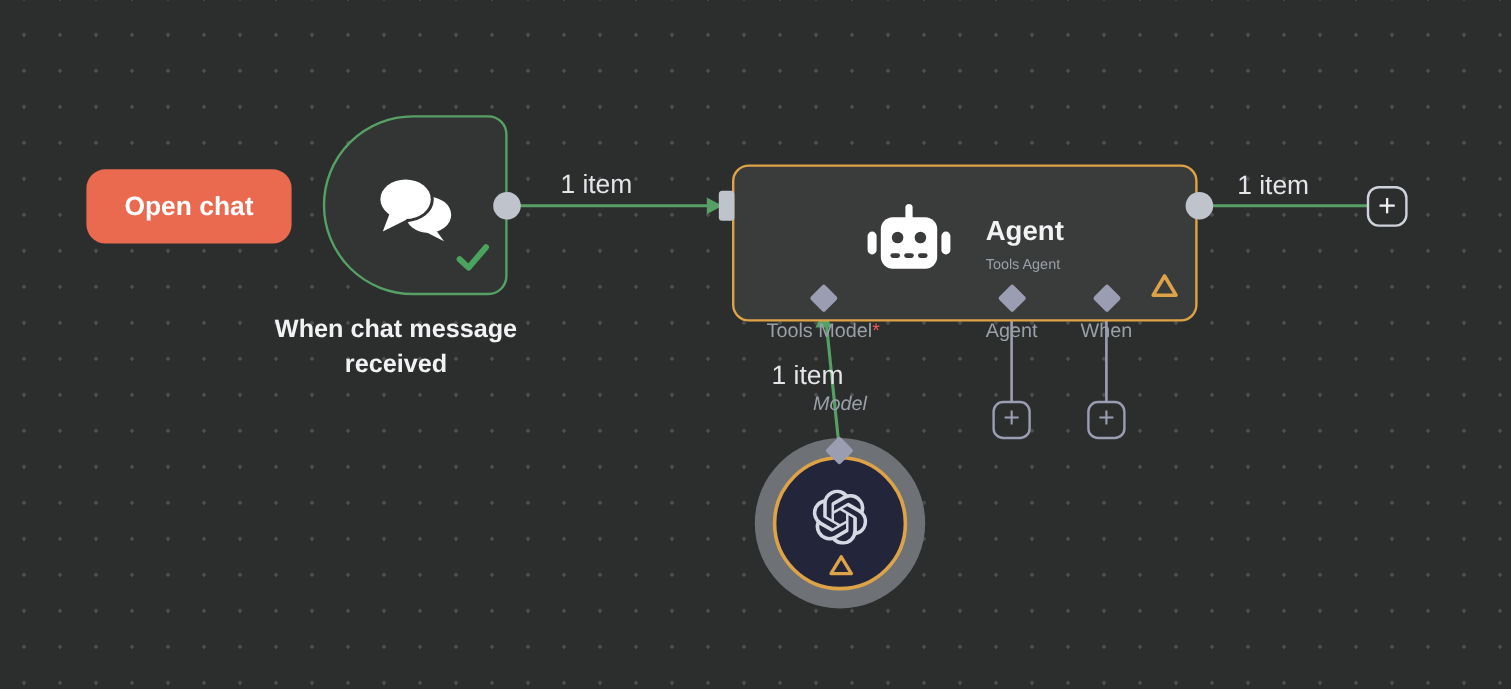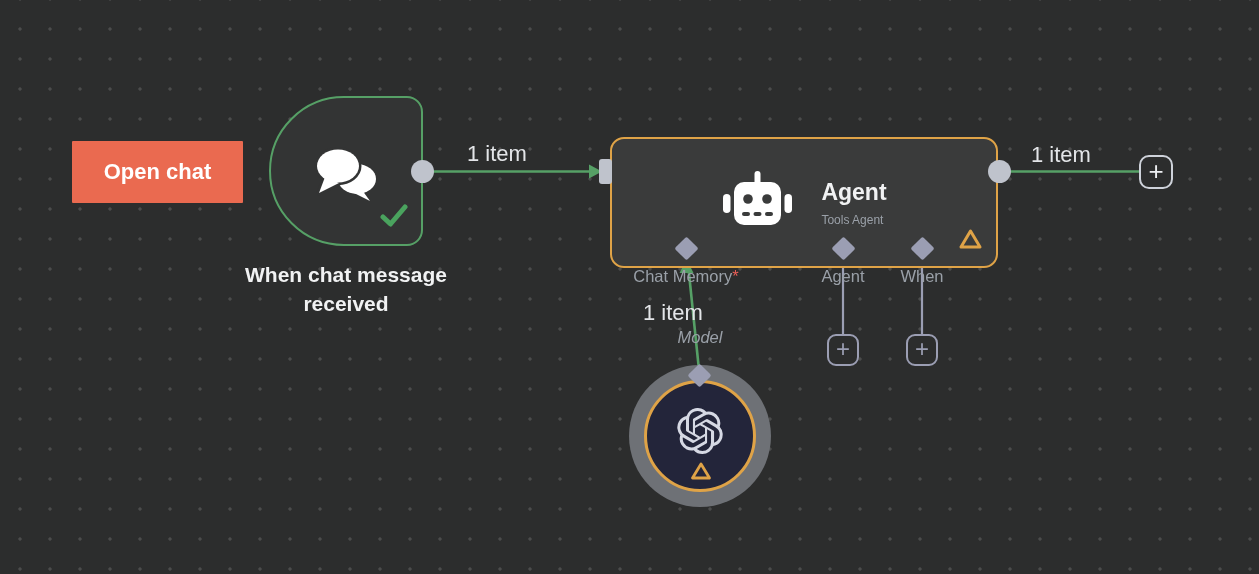--- a/index.html
+++ b/index.html
@@ -17,38 +17,38 @@
     background-image:radial-gradient(circle,var(--dot) 1.5px,transparent 1.7px);
     background-size:30px 30px;background-position:5px 14px;
   }
   #wires{position:absolute;left:0;top:0;z-index:1;}
   .wire{stroke:var(--green);stroke-width:2.6px;fill:none;}
   .subwire{stroke:var(--sub-connector);stroke-width:2.2px;fill:none;}
   .arrowhead{fill:var(--green);}
 
   .open-chat-btn{
     position:absolute;left:72px;top:141px;width:171px;height:62px;z-index:2;
-    background:var(--coral);border:none;border-radius:1px;cursor:pointer;
+    background:var(--coral);border:none;border-radius:16px;cursor:pointer;
     color:#ffffff;font-size:22px;font-weight:700;font-family:inherit;
     display:flex;align-items:center;justify-content:center;
   }
 
   .trigger-node{
     position:absolute;left:269px;top:96px;width:154px;height:150px;z-index:2;
     background:var(--trigger-fill);border:2px solid var(--green);
     border-radius:75px 16px 16px 75px;cursor:pointer;
   }
   .trigger-node .chat-icon{position:absolute;left:41px;top:48px;}
   .trigger-node .check-icon{position:absolute;right:13px;bottom:13px;}
 
   .node-label{
     position:absolute;z-index:4;color:var(--text-primary);
     font-size:21px;font-weight:700;line-height:29px;text-align:center;
   }
-  .trigger-label{left:216px;top:260px;width:260px;}
+  .trigger-label{left:200px;top:260px;width:260px;}
   .openai-label{left:590px;top:506px;width:220px;}
 
   .port-circle{
     position:absolute;width:23px;height:23px;border-radius:50%;
     background:var(--connector-gray);z-index:3;cursor:pointer;
   }
   .port-rect{
     position:absolute;left:599px;top:159px;width:13px;height:25px;border-radius:3px;
     background:var(--connector-gray);z-index:3;cursor:pointer;
   }
@@ -175,21 +175,21 @@
       </svg>
     </span>
   </div>
   <div class="port-circle" style="left:988px;top:160px;"></div>
 
   <div class="diamond" style="left:677.5px;top:239.5px;"></div>
   <div class="diamond" style="left:834.5px;top:239.5px;"></div>
   <div class="diamond" style="left:913.5px;top:239.5px;"></div>
 
   <div class="sub-port-label" style="left:616px;top:267px;width:140px;">
-    <span>Chat Memory</span><span class="required-marker">*</span>
+    <span>Tools Model</span><span class="required-marker">*</span>
   </div>
   <div class="sub-port-label" style="left:793px;top:267px;width:100px;">Agent</div>
   <div class="sub-port-label" style="left:882px;top:267px;width:80px;">When</div>
 
   <div class="wire-label" style="left:643px;top:300px;">1 item</div>
   <div class="sub-port-label" style="left:650px;top:328px;width:100px;font-style:italic;">Model</div>
 
   <button class="add-btn sub" style="left:827px;top:334px;">
     <span>+</span>
   </button>

